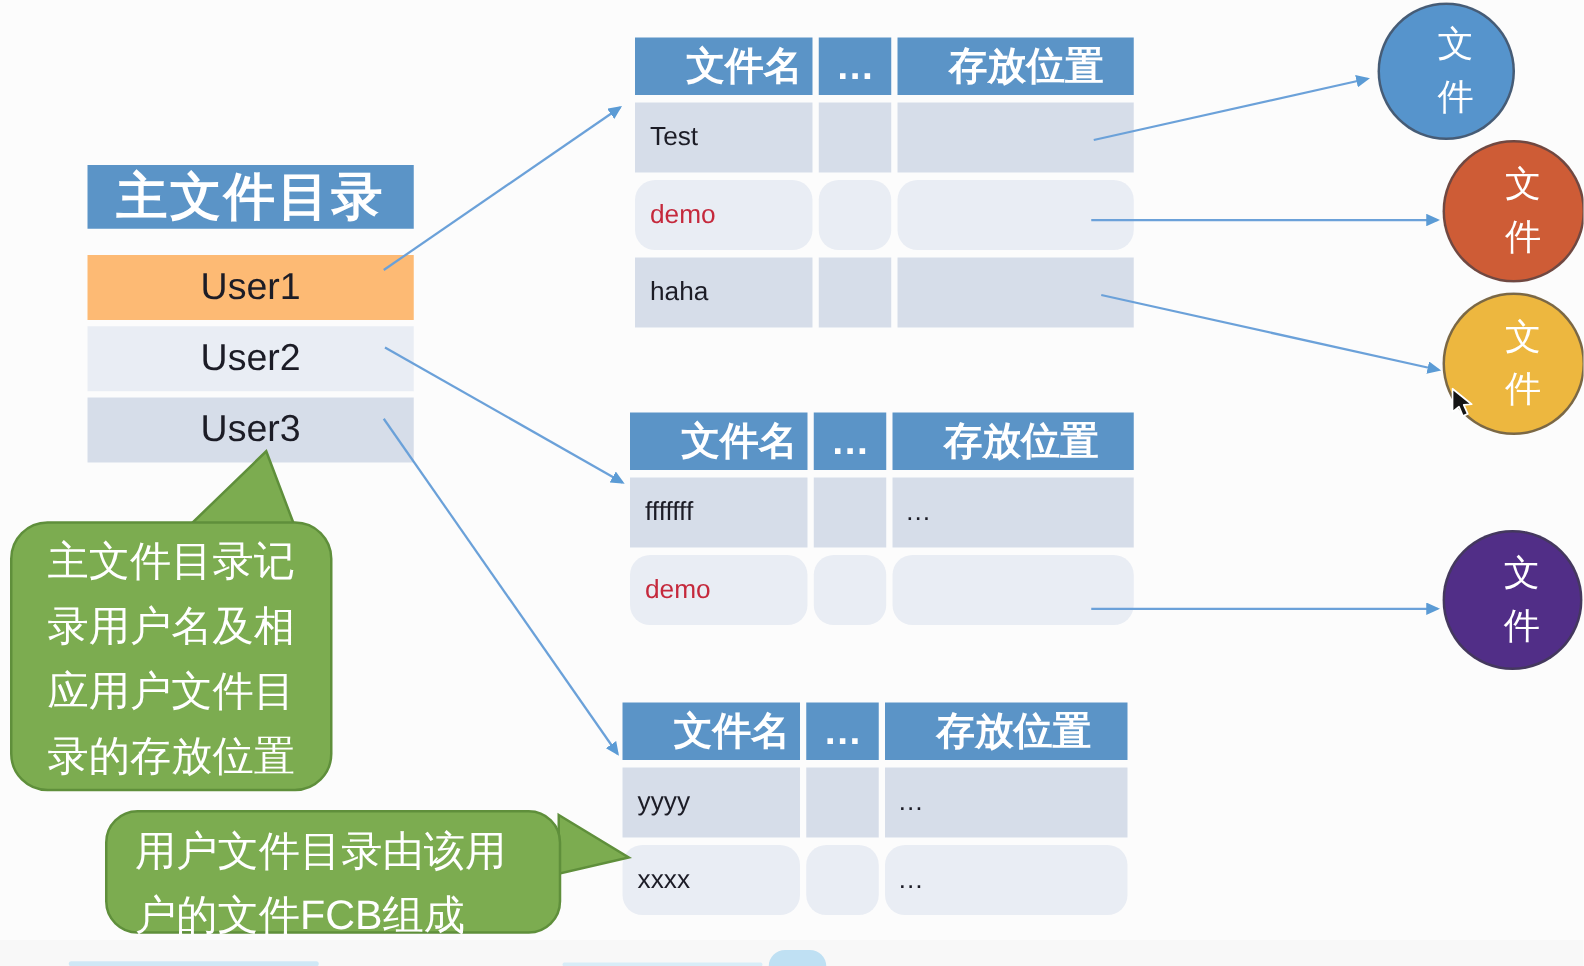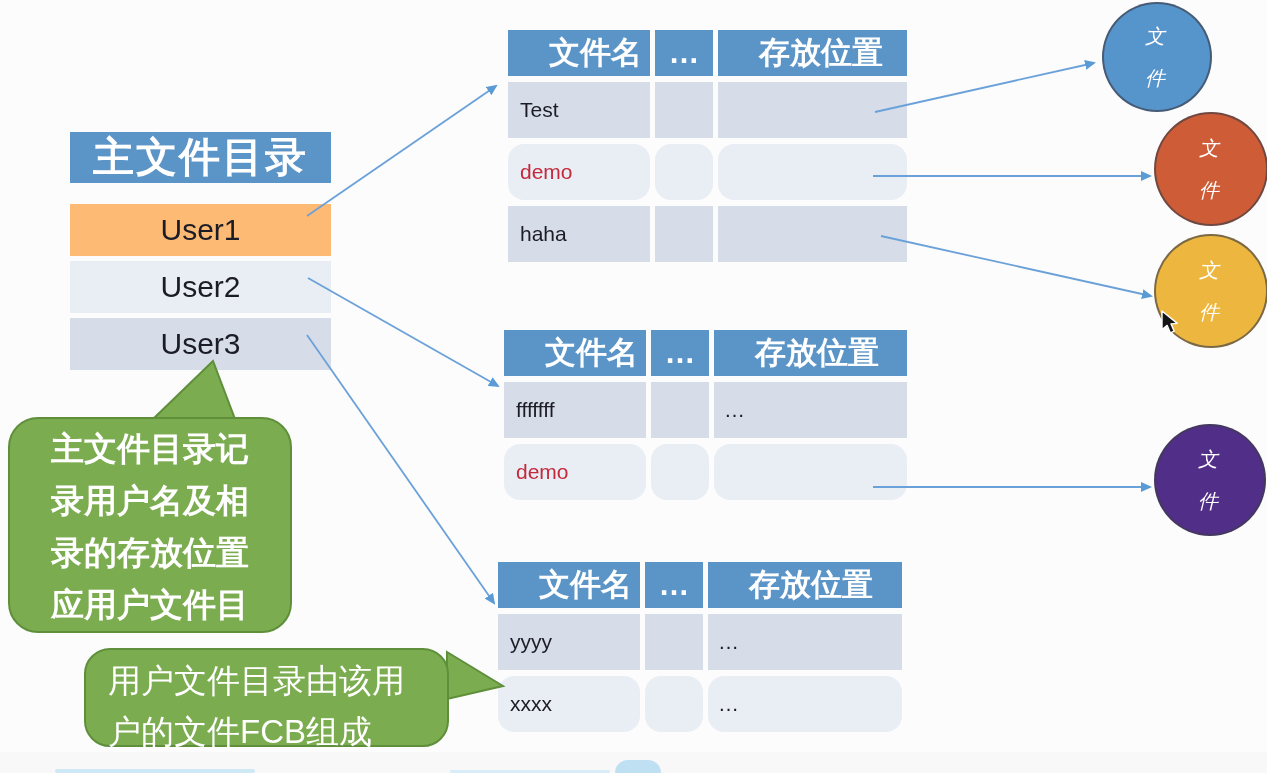--- a/index.html
+++ b/index.html
@@ -32,32 +32,32 @@
   .dark>div{background:#D6DDE9;}
   .light>div{background:#E9EDF4;border-radius:16px;}
   .red{color:#C5293C !important;}
   
   .circle{
     position:absolute;border-radius:50%;z-index:2;
     display:flex;align-items:center;justify-content:center;
     border:2px solid rgba(62,62,72,0.65);box-sizing:border-box;
   }
   .circle span{
-    display:block;width:34px;color:#fff;font-size:20px;line-height:42px;
-    text-align:left;word-break:break-all;transform:translateX(5px);font-style:italic;
+    display:block;width:34px;color:#fff;font-size:29px;line-height:42px;
+    text-align:right;word-break:break-all;transform:translateX(5px);
   }
   
   .balloon{
     position:absolute;background:#7CAC50;border:2px solid #5F8F3B;
     color:#fff;z-index:3;box-sizing:border-box;
   }
   .balloon .line{white-space:nowrap;}
   .balloon1{
-    left:8px;top:417px;width:284px;height:216px;border-radius:30px;
-    font-size:33px;line-height:52px;text-align:center;padding-top:4px;font-weight:bold;
+    left:8px;top:417px;width:258px;height:216px;border-radius:30px;
+    font-size:33px;line-height:52px;text-align:center;padding-top:4px;
   }
   .balloon2{
     left:84px;top:648px;width:365px;height:99px;border-radius:26px;
     font-size:33px;line-height:51px;text-align:left;padding:5px 0 0 22px;
   }
   
   .overlay{position:absolute;left:0;top:0;z-index:2;pointer-events:none;}
   .toplayer{position:absolute;left:0;top:0;z-index:10;pointer-events:none;}
   
   .botband{position:absolute;left:0;top:752px;width:1267px;height:21px;background:#F8F8F8;z-index:0;}
@@ -168,22 +168,22 @@
   <div class="circle" style="left:1154px;top:234px;width:114px;height:114px;background:#EDB73F;">
     <span>文件</span>
   </div>
   <div class="circle" style="left:1154px;top:424px;width:112px;height:112px;background:#512E87;">
     <span>文件</span>
   </div>
 
   <div class="balloon balloon1">
     <div class="line">主文件目录记</div>
     <div class="line">录用户名及相</div>
+    <div class="line">应用户文件目</div>
     <div class="line">录的存放位置</div>
-    <div class="line">应用户文件目</div>
   </div>
   <div class="balloon balloon2">
     <div class="line">用户文件目录由该用</div>
     <div class="line">户的文件FCB组成</div>
   </div>
 
   <div class="frag frag-bump"></div>
   <div class="frag frag-strip1"></div>
   <div class="frag frag-strip2"></div>
 

